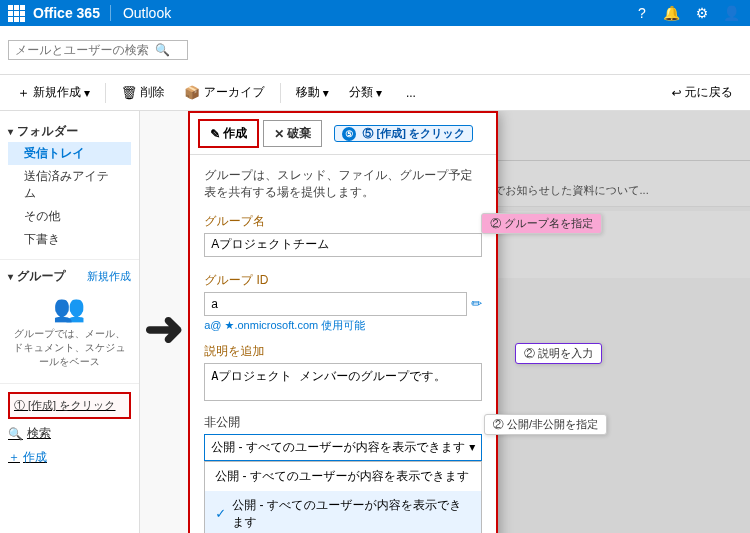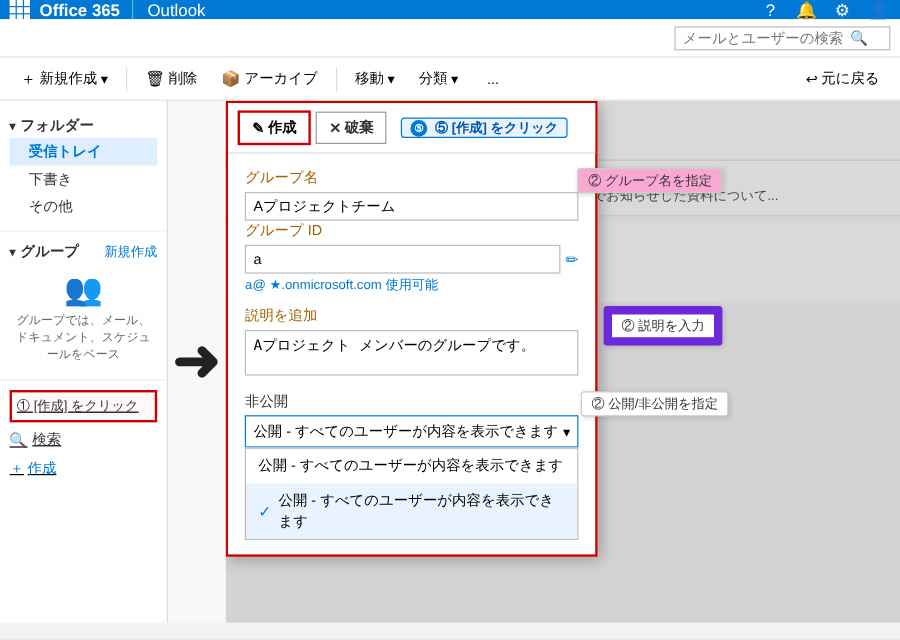--- a/index.html
+++ b/index.html
@@ -1,32 +1,32 @@
 <!DOCTYPE html>
 <html><head>
   <meta charset="utf-8">
   <style>
     * { box-sizing: border-box; margin: 0; padding: 0; }
     body { font-family: 'Segoe UI', Arial, sans-serif; font-size: 12px; background: #f3f3f3; width: 750px; height: 533px; overflow: hidden; }
 
     
     .topbar {
-      display: flex; align-items: center; background: #0078d4; height: 16px; padding: 0 8px; color: white;
+      display: flex; align-items: center; background: #0078d4; height: 26px; padding: 0 8px; color: white;
     }
     .topbar-waffle { display: flex; align-items: center; gap: 2px; margin-right: 8px; }
     .waffle-grid { display: grid; grid-template-columns: repeat(3,5px); grid-template-rows: repeat(3,5px); gap: 1px; }
     .waffle-cell { background: white; width: 5px; height: 5px; }
     .topbar-app { font-size: 14px; font-weight: 600; margin-right: 4px; border-right: 1px solid rgba(255,255,255,0.4); padding-right: 10px; }
     .topbar-module { font-size: 14px; margin-left: 8px; }
     .topbar-right { margin-left: auto; display: flex; align-items: center; gap: 10px; }
     .topbar-icon { width: 20px; height: 20px; display: flex; align-items: center; justify-content: center; color: white; font-size: 14px; cursor: pointer; }
 
     
     .searchbar {
-      background: white; border-bottom: 1px solid #ddd; height: 32px; display: flex; align-items: center; padding: 0 8px; gap: 4px; justify-content: flex-end;
+      background: white; border-bottom: 1px solid #ddd; height: 49px; display: flex; align-items: center; padding: 0 8px; gap: 4px;
     }
     .search-input-wrap { display: flex; align-items: center; border: 1px solid #bbb; background: white; padding: 2px 6px; flex: 0 0 180px; }
     .search-input-wrap input { border: none; outline: none; font-size: 12px; width: 140px; }
 
     
     .toolbar {
       background: white; border-bottom: 1px solid #ddd; height: 36px; display: flex; align-items: center; padding: 0 8px; gap: 2px;
     }
     .toolbar-btn { display: flex; align-items: center; gap: 3px; padding: 4px 8px; cursor: pointer; font-size: 12px; border: 1px solid transparent; }
     .toolbar-btn .icon { font-size: 13px; }
@@ -57,21 +57,21 @@
       background: white; border: 2px solid #c00; width: 310px; margin: 0; position: relative;
       box-shadow: 2px 2px 12px rgba(0,0,0,0.3); margin-top: 0;
     }
     .modal-toolbar { background: white; border-bottom: 1px solid #ddd; display: flex; align-items: center; gap: 4px; padding: 6px 8px; }
     .modal-btn { display: flex; align-items: center; gap: 3px; padding: 4px 10px; font-size: 12px; cursor: pointer; border: 2px solid #c00; background: white; font-weight: 600; }
     .modal-btn.cancel { border: 1px solid #999; color: #333; }
     .modal-body { padding: 12px 14px; }
     .modal-title { font-size: 16px; font-weight: 700; margin-bottom: 6px; }
     .modal-desc { font-size: 12px; color: #444; margin-bottom: 12px; line-height: 1.4; }
     .field-label { font-size: 12px; color: #a16207; margin-bottom: 3px; }
-    .field-input { border: 1px solid #bbb; padding: 4px 6px; font-size: 12px; width: 100%; margin-bottom: 0; outline: none; }
+    .field-input { border: 1px solid #bbb; padding: 4px 6px; font-size: 12px; width: 100%; margin-bottom: 15px; outline: none; }
     .field-hint { font-size: 11px; color: #0078d4; margin-bottom: 10px; }
     .field-textarea { border: 1px solid #bbb; padding: 4px 6px; font-size: 12px; width: 100%; height: 38px; resize: none; outline: none; margin-bottom: 10px; }
     .field-group-id { display: flex; align-items: center; gap: 4px; margin-bottom: 2px; }
     .field-group-id input { border: 1px solid #bbb; padding: 4px 6px; font-size: 12px; flex: 1; outline: none; }
     .edit-icon { color: #0078d4; font-size: 13px; cursor: pointer; }
     .dropdown-label { font-size: 12px; color: #333; margin-bottom: 3px; }
     .dropdown-select { border: 1px solid #bbb; padding: 4px 6px; font-size: 12px; width: 100%; background: white; cursor: pointer; display: flex; align-items: center; justify-content: space-between; }
     .dropdown-open { border: 1px solid #0078d4; }
     .dropdown-menu { border: 1px solid #bbb; background: white; width: 100%; }
     .dropdown-option { padding: 6px 10px; font-size: 12px; cursor: pointer; display: flex; align-items: center; gap: 6px; }
@@ -151,22 +151,23 @@
 
 <div class="main">
 
   <div class="sidebar">
     <div class="sidebar-section">
       <div class="sidebar-header">
         <span class="chevron">▾</span>
         <span>フォルダー</span>
       </div>
       <div class="sidebar-item active">受信トレイ</div>
+      <div class="sidebar-item">送信済みアイテム</div>
+      <div class="sidebar-item">その他</div>
       <div class="sidebar-item">下書き</div>
-      <div class="sidebar-item">その他</div>
     </div>
     <div class="sidebar-divider"></div>
     <div class="sidebar-section">
       <div class="sidebar-header">
         <span class="chevron">▾</span>
         <span>グループ</span>
         <span style="margin-left:auto;color:#0078d4;font-size:11px;font-weight:400;cursor:pointer;">新規作成</span>
       </div>
       <div style="text-align:center;padding:6px 2px;">
         <div style="font-size:26px;color:#888;">👥</div>
@@ -235,40 +236,41 @@
             <span>破棄</span>
           </button>
 
           <div style="margin-left:8px;border:1.5px solid #0078d4;background:#e8f3ff;border-radius:3px;padding:0 7px;font-size:11px;color:#0055aa;font-weight:600;white-space:nowrap;">
             <span style="display:inline-flex;align-items:center;justify-content:center;width:14px;height:14px;background:#0078d4;color:white;border-radius:50%;font-size:9px;font-weight:700;margin-right:3px;">⑤</span>
             <span>⑤ [作成] をクリック</span>
           </div>
         </div>
 
         <div class="modal-body">
+          <div class="modal-desc">グループは、スレッド、ファイル、グループ予定表を共有する場を提供します。</div>
 
           <div style="position:relative;">
             <div class="field-label">グループ名</div>
             <input class="field-input" type="text" value="Aプロジェクトチーム" style="">
             
             <div style="position:absolute;right:-120px;top:0;background:#f9a8d4;border:1px solid #ccc;border-radius:3px;padding:2px 8px;font-size:11px;color:#333;white-space:nowrap;box-shadow:1px 1px 4px rgba(0,0,0,0.15);">② グループ名を指定</div>
           </div>
 
           <div class="field-label">グループ ID</div>
           <div class="field-group-id">
             <input class="field-input" type="text" style="margin-bottom: 0px;" value="a">
             <span class="edit-icon">✏</span>
           </div>
           <div class="field-hint">a@  ★.onmicrosoft.com 使用可能</div>
 
           <div style="position:relative;">
             <div class="field-label">説明を追加</div>
             <textarea class="field-textarea" style="">Aプロジェクト メンバーのグループです。</textarea>
             
-            <div style="position:absolute;right:-120px;top:0;background:white;border:7px solid #6d28d9;border-radius:3px;padding:2px 8px;font-size:11px;color:#333;white-space:nowrap;box-shadow:1px 1px 4px rgba(0,0,0,0.15);text-align:center;">② 説明を入力</div>
+            <div style="position:absolute;right:-120px;top:0;background:white;border:1px solid #6d28d9;border-radius:3px;padding:2px 8px;font-size:11px;color:#333;white-space:nowrap;box-shadow:1px 1px 4px rgba(0,0,0,0.15);text-align:center;">② 説明を入力</div>
           </div>
 
           <div style="position:relative;">
             <div class="dropdown-label">非公開</div>
             <div class="dropdown-select dropdown-open">
               <span>公開 - すべてのユーザーが内容を表示できます</span>
               <span>▾</span>
             </div>
             <div class="dropdown-menu">
               <div class="dropdown-option">

